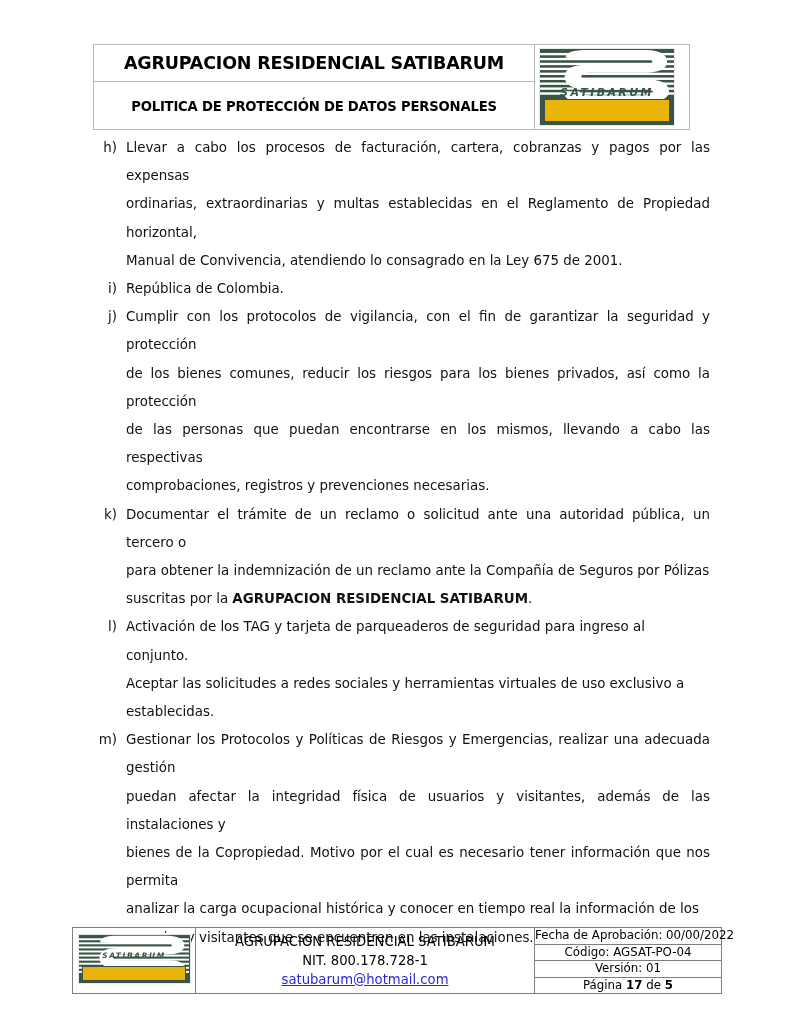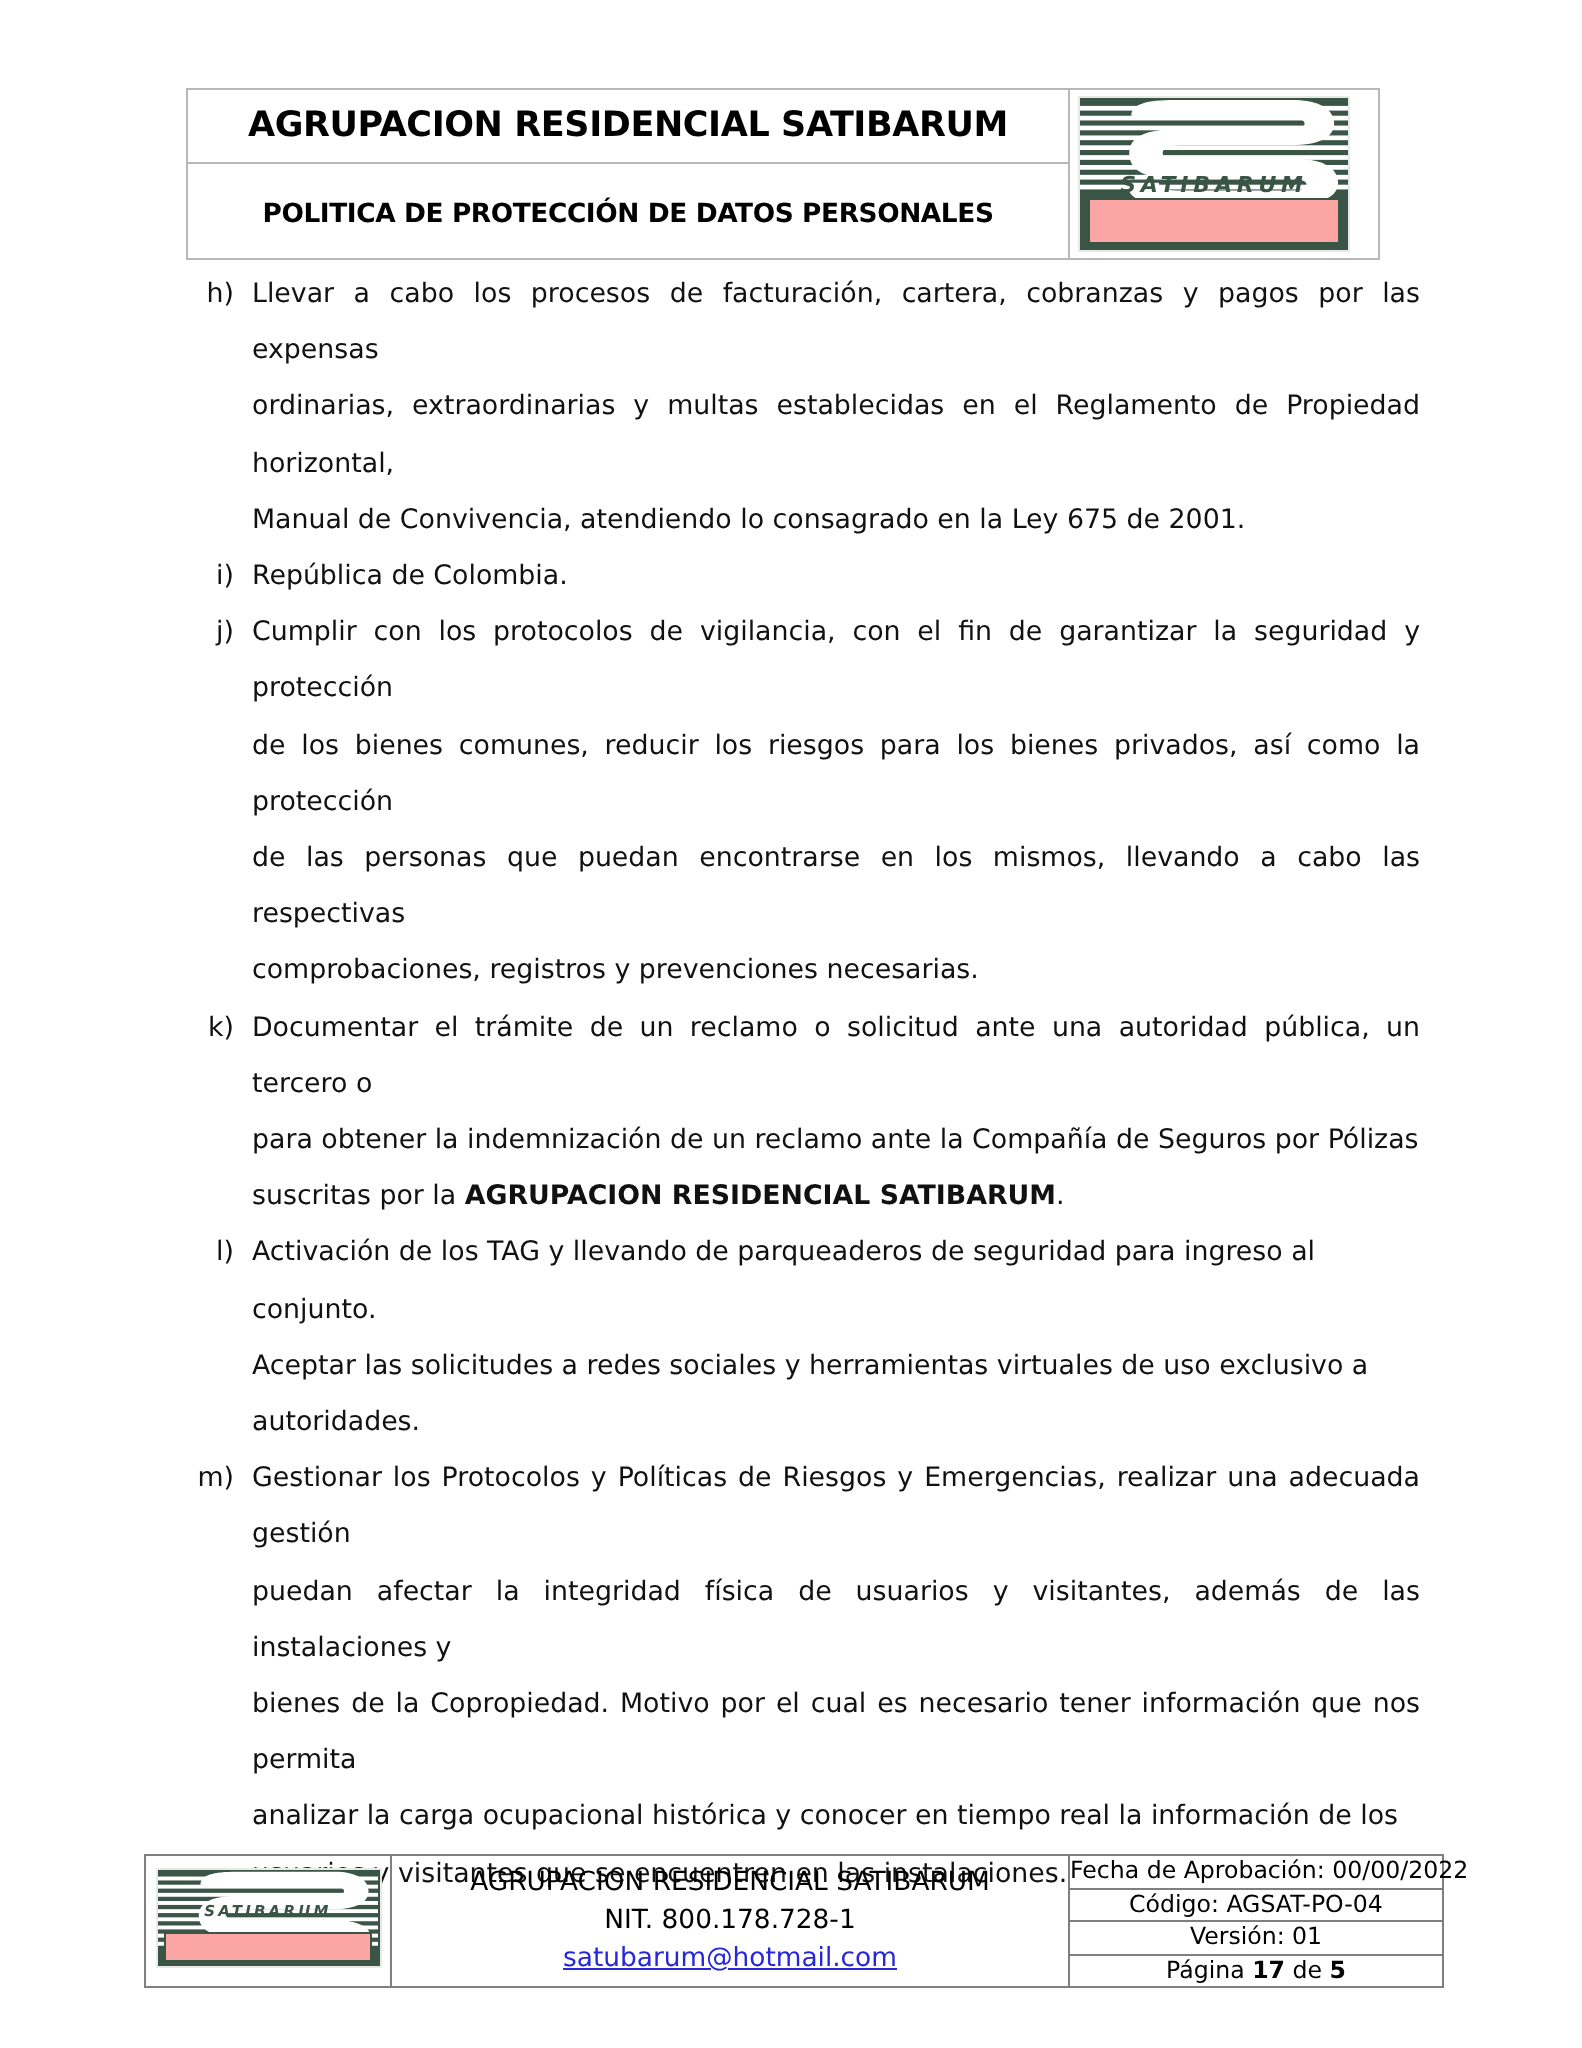--- a/index.html
+++ b/index.html
@@ -91,21 +91,21 @@
     top: 0;
     right: 0;
     bottom: 0;
   }
   .logo-band {
     position: absolute;
     left: 3%;
     right: 3%;
     bottom: 4%;
     height: 30%;
-    background: #fca5a5;
+    background: #eab308;
     border: 1px solid #3a5446;
     box-sizing: border-box;
     display: flex;
     flex-direction: column;
     align-items: center;
     justify-content: center;
     line-height: 1;
     gap: 30px;
   }
   .logo-word {
@@ -314,23 +314,23 @@
         <span class="li-body">
           <span class="sub-line">Documentar el trámite de un reclamo o solicitud ante una autoridad pública, un tercero o</span>
           <span class="sub-line">para obtener la indemnización de un reclamo ante la Compañía de Seguros por Pólizas</span>
           <span class="sub-line last"><span>suscritas por la </span><b>AGRUPACION RESIDENCIAL SATIBARUM</b><span>.</span></span>
         </span>
       </li>
 
       <li>
         <span class="li-marker">l)</span>
         <span class="li-body">
-          <span class="sub-line last">Activación de los TAG y llevando de parqueaderos de seguridad para ingreso al conjunto.</span>
+          <span class="sub-line last">Activación de los TAG y tarjeta de parqueaderos de seguridad para ingreso al conjunto.</span>
           <span class="sub-line">Aceptar las solicitudes a redes sociales y herramientas virtuales de uso exclusivo a</span>
-          <span class="sub-line last">autoridades.</span>
+          <span class="sub-line last">establecidas.</span>
         </span>
       </li>
 
       <li>
         <span class="li-marker">m)</span>
         <span class="li-body">
           <span class="sub-line">Gestionar los Protocolos y Políticas de Riesgos y Emergencias, realizar una adecuada gestión</span>
           <span class="sub-line">puedan afectar la integridad física de usuarios y visitantes, además de las instalaciones y</span>
           <span class="sub-line">bienes de la Copropiedad. Motivo por el cual es necesario tener información que nos permita</span>
           <span class="sub-line">analizar la carga ocupacional histórica y conocer en tiempo real la información de los</span>

